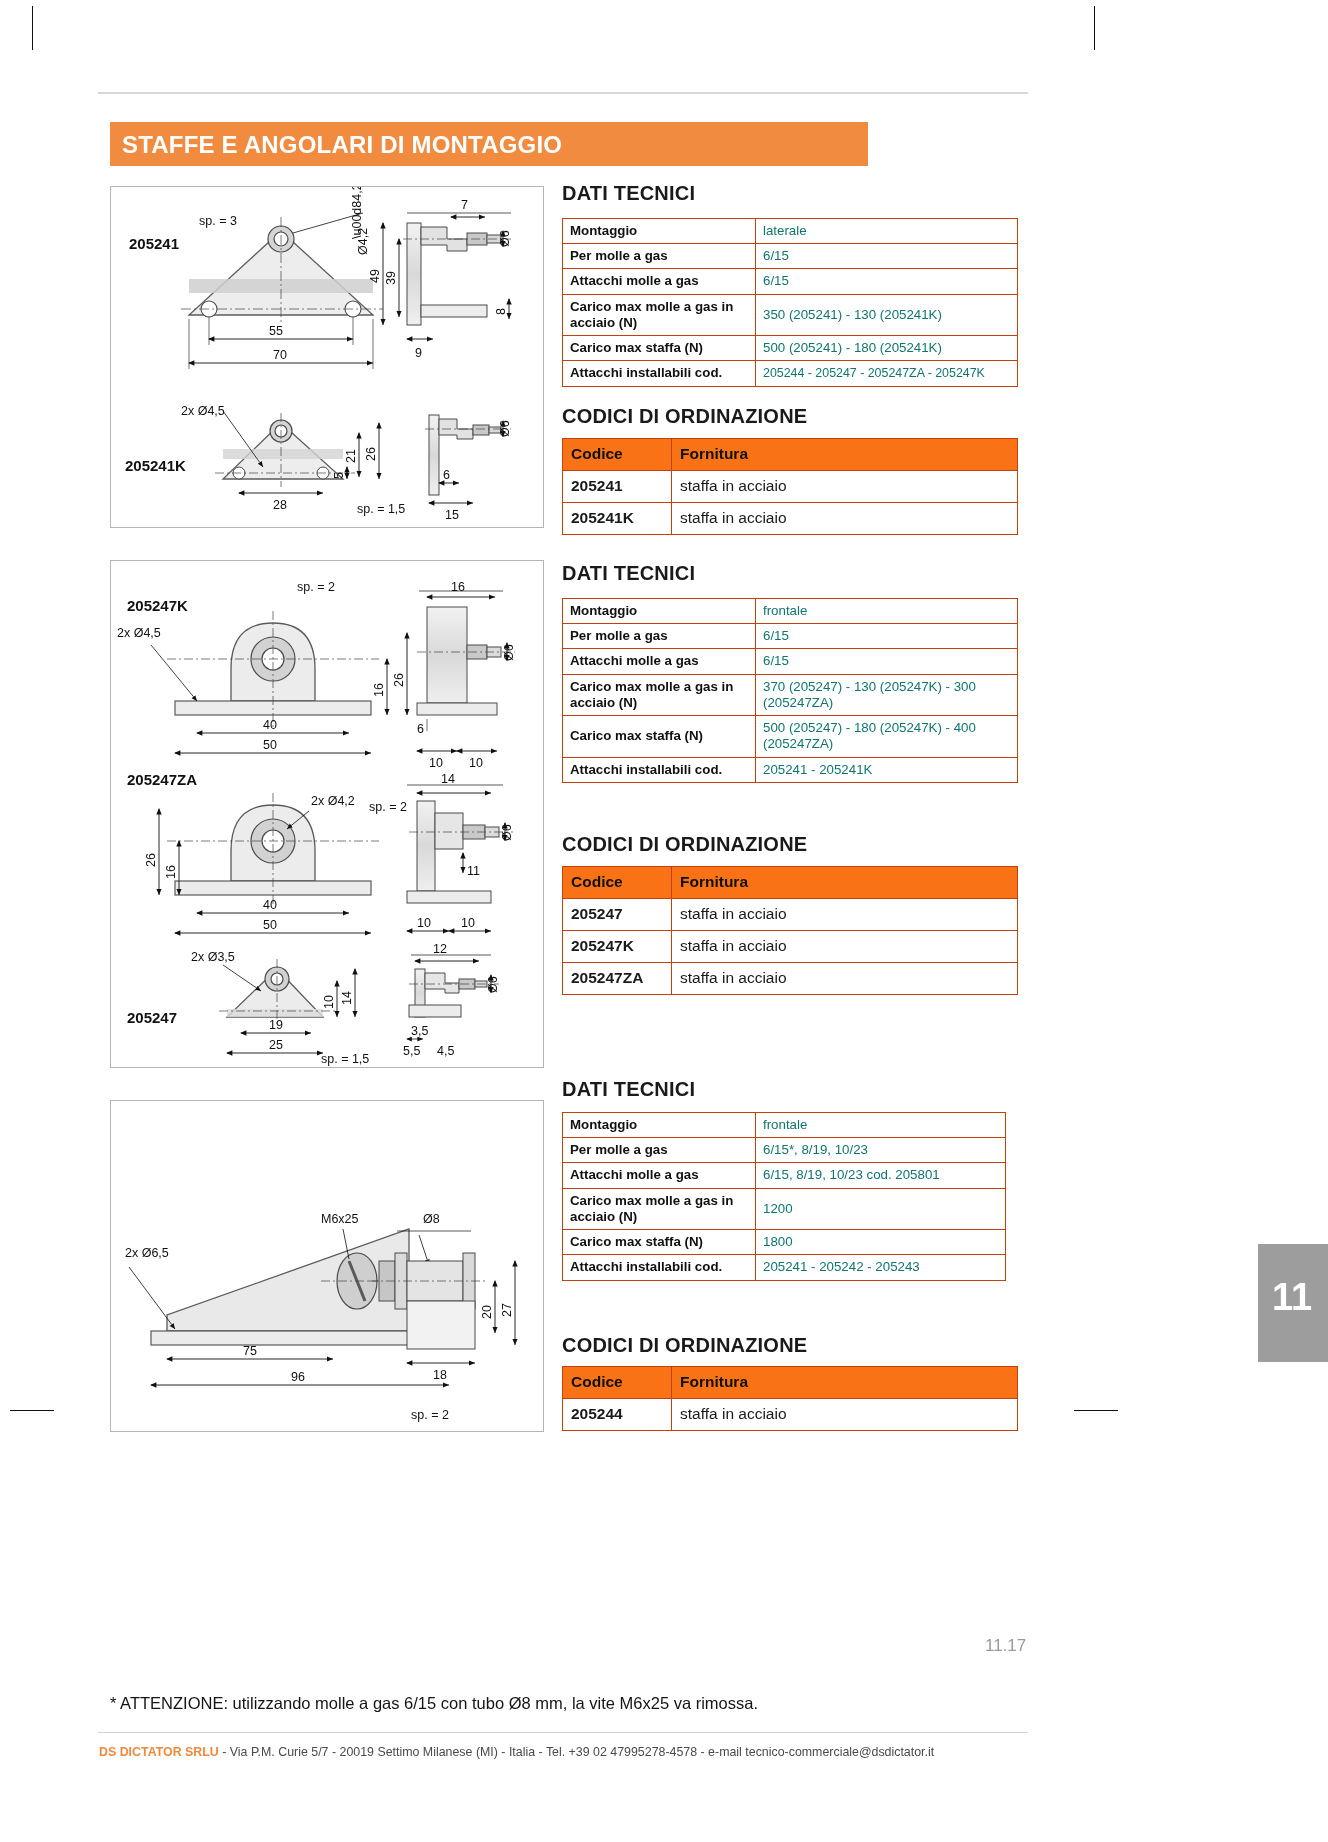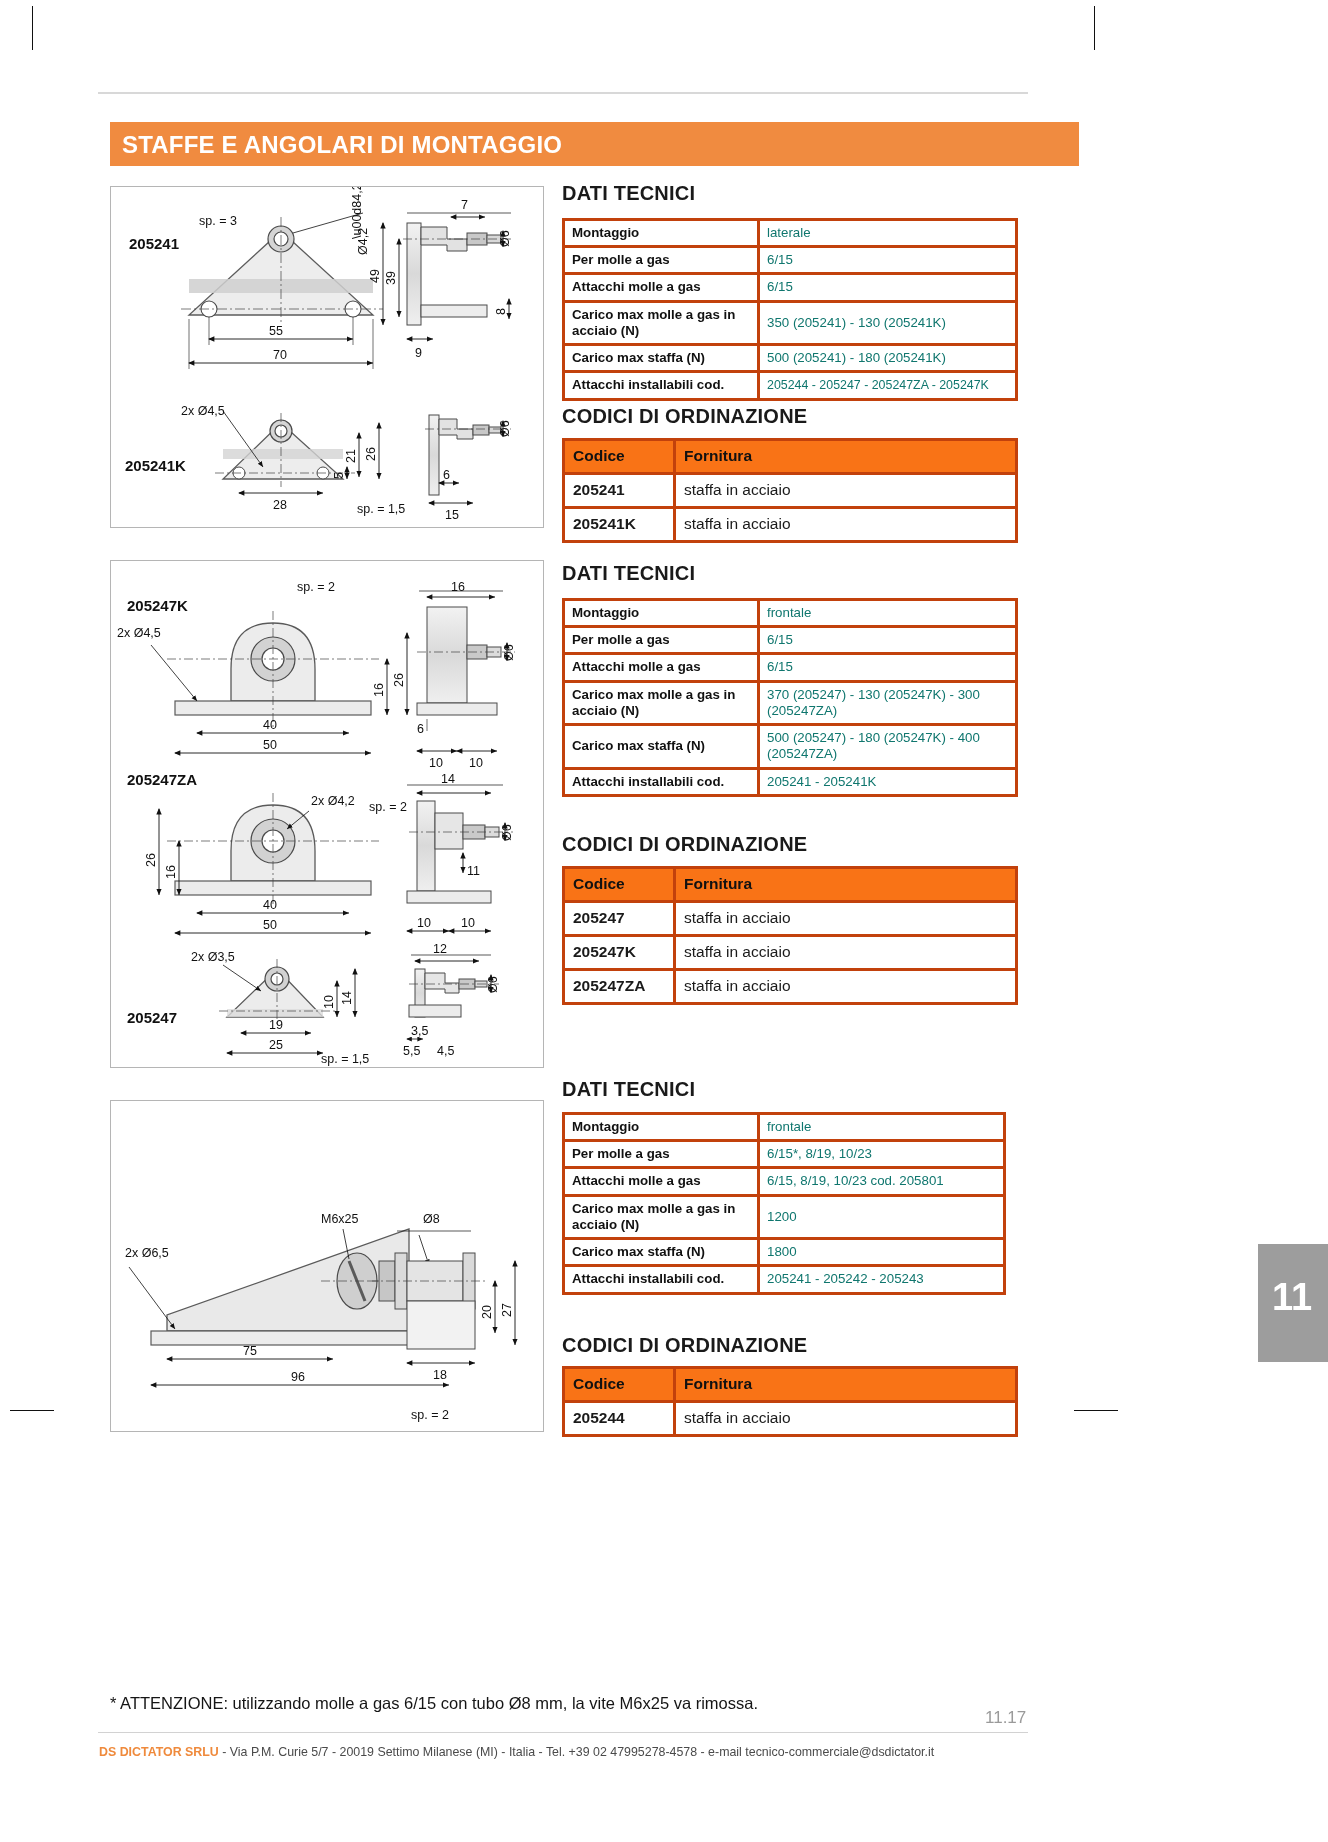--- a/index.html
+++ b/index.html
@@ -5,52 +5,52 @@
   html,body{margin:0;padding:0;background:#ffffff;}
   body{width:1328px;height:1842px;position:relative;font-family:"Liberation Sans",sans-serif;color:#1a1a1a;}
 
   
   .crop{position:absolute;background:#111;}
   .crop.v{width:1px;height:44px;}
   .crop.h{height:1px;width:44px;}
   .toprule{position:absolute;left:98px;top:92px;width:930px;height:2px;background:#d8d8d8;}
 
   
-  .band{position:absolute;left:110px;top:122px;width:969px;height:44px;background:#f08b40;}
+  .band{position:absolute;left:110px;top:122px;width:758px;height:44px;background:#f08b40;}
   .band .t{position:absolute;left:12px;top:9px;font-size:24px;font-weight:bold;color:#ffffff;
            letter-spacing:.2px;font-family:"Liberation Sans",sans-serif;}
 
   
   .dbox{position:absolute;border:1px solid #b5b5b5;background:#fff;overflow:hidden;}
   .dbox svg{position:absolute;left:0;top:0;}
 
   
   .h2{position:absolute;font-size:20px;font-weight:bold;color:#1a1a1a;letter-spacing:.2px;}
 
   
   table{border-collapse:collapse;position:absolute;background:#fff;}
-  table td{border:3px solid #c2410c;padding:4px 7px;font-size:13.3px;vertical-align:middle;line-height:1.22;}
+  table td{border:1px solid #c2410c;padding:4px 7px;font-size:13.3px;vertical-align:middle;line-height:1.22;}
   td.k{font-weight:bold;color:#111;width:178px;}
   td.v{color:#0f766e;}
   .ordtbl td{font-size:15.5px;padding:6px 8px;}
   .ordtbl tr.hd td{background:#f97316;font-weight:bold;font-size:15.5px;color:#111;}
   .ordtbl td.c1{font-weight:bold;width:92px;}
   .ordtbl td.c2{font-weight:normal;}
 
   
   .pagetab{position:absolute;right:0px;top:1244px;width:70px;height:118px;background:#9d9d9d;}
   .pagetab span{position:absolute;left:14px;top:32px;font-size:38px;font-weight:bold;color:#ffffff;}
 
   
   .note{position:absolute;left:110px;top:1694px;font-size:16.5px;color:#151515;}
   .note b{font-weight:normal;}
   .footrule{position:absolute;left:98px;top:1732px;width:930px;height:1px;background:#d2d2d2;}
   .foot{position:absolute;left:99px;top:1745px;font-size:12.4px;color:#4a4a4a;white-space:nowrap;}
   .foot .co{color:#ef8a3c;font-weight:bold;}
-  .folio{position:absolute;left:985px;top:1708px;font-size:17px;color:#9a9a9a;}
+  .folio{position:absolute;left:985px;top:1636px;font-size:17px;color:#9a9a9a;}
 
   
   .dt{font-family:"Liberation Sans",sans-serif;font-size:12.5px;fill:#111;}
   .dtb{font-family:"Liberation Sans",sans-serif;font-size:15px;font-weight:bold;fill:#111;}
 </style>
 </head>
 <body>
 
 <div class="crop v" style="left:32px;top:6px;"></div>
 <div class="crop v" style="left:1094px;top:6px;"></div>

